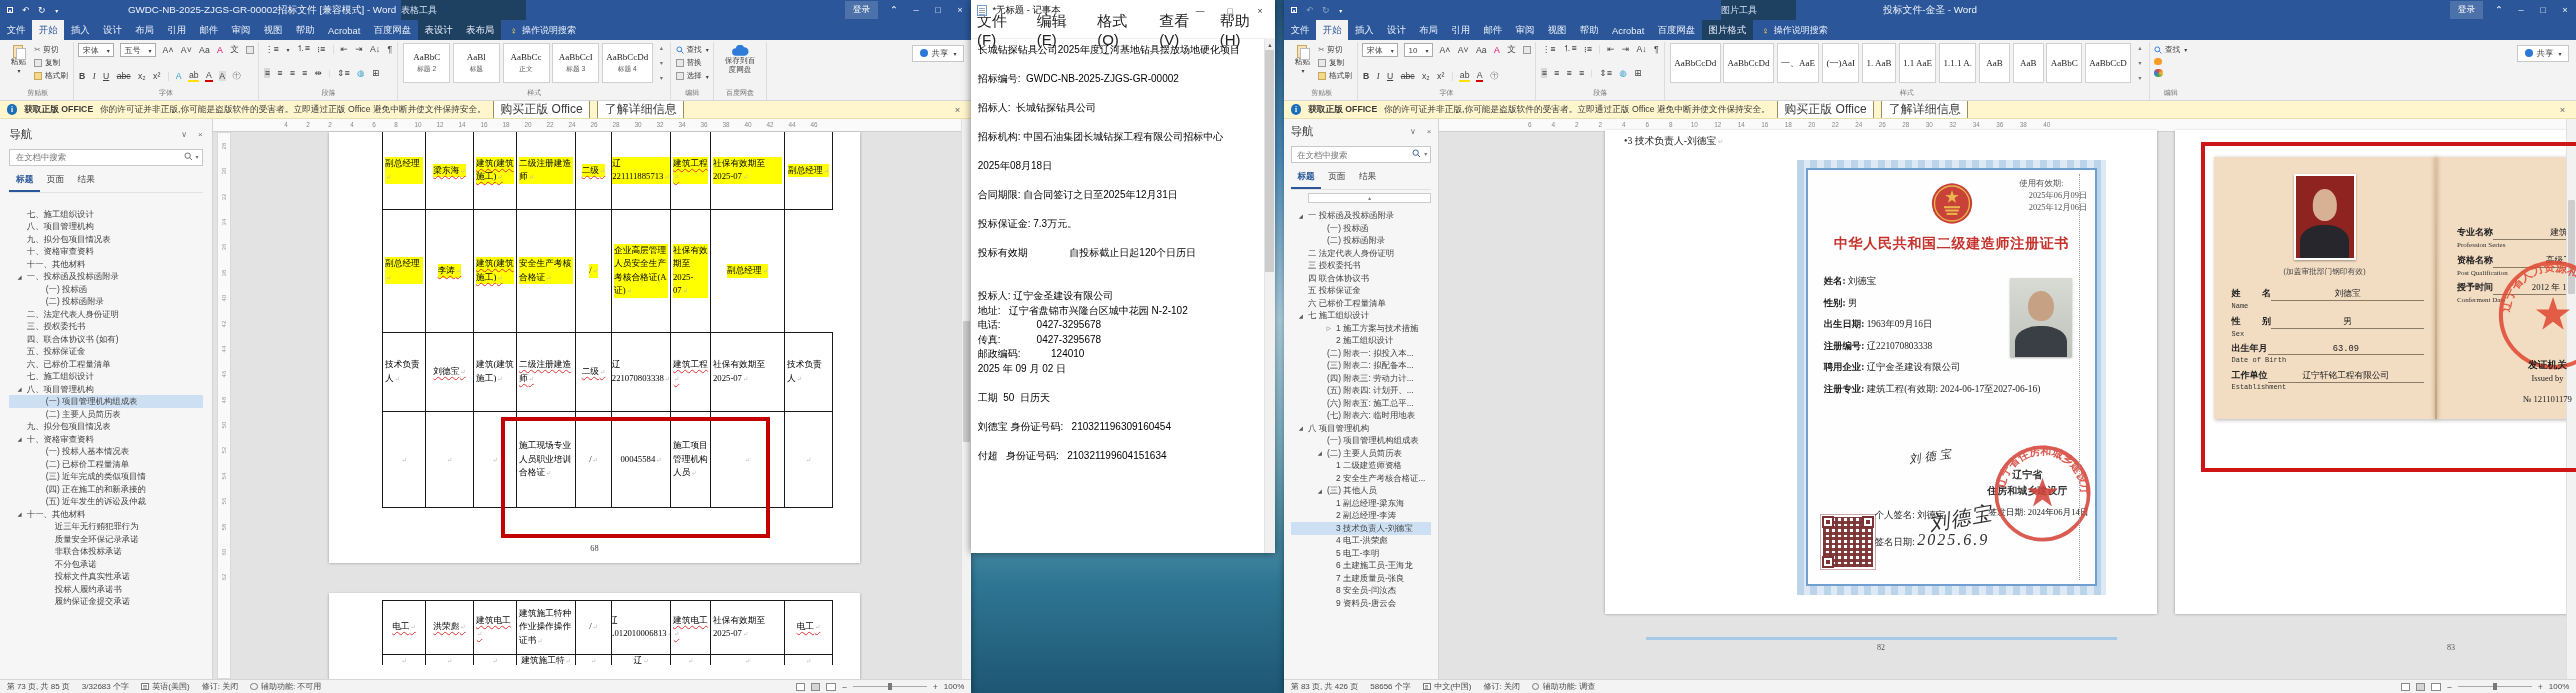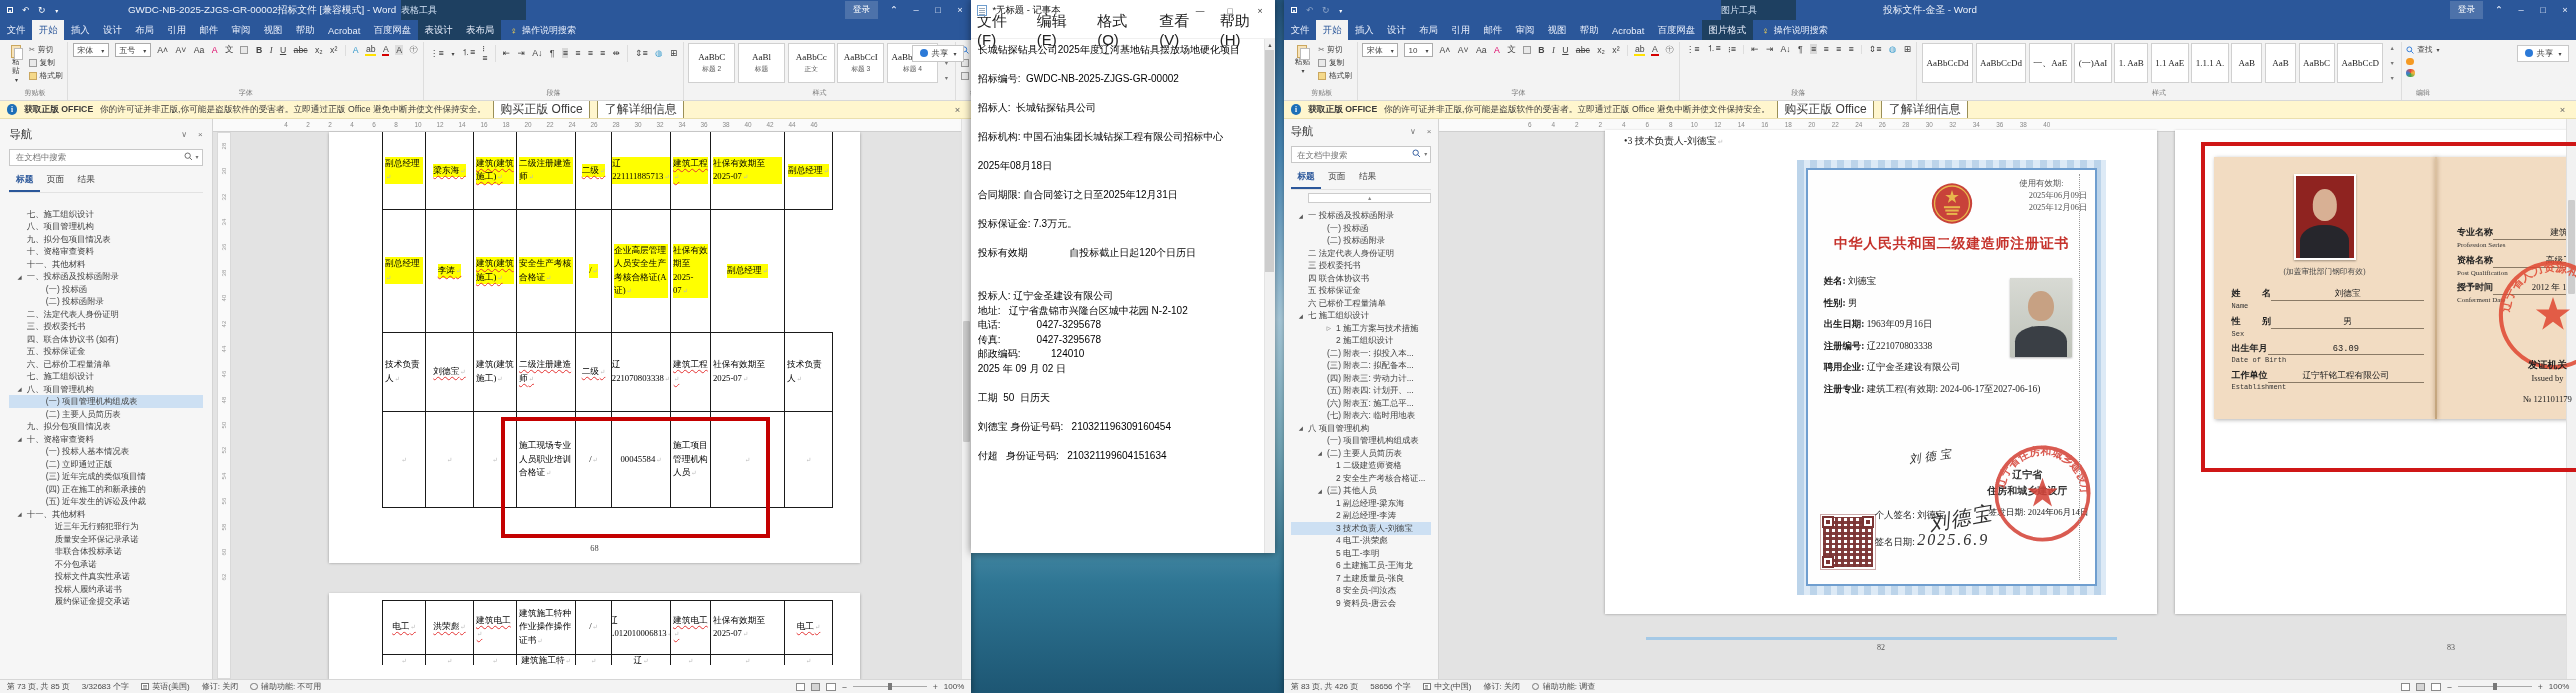--- a/index.html
+++ b/index.html
@@ -40,21 +40,21 @@
   .rg-body{flex:1;display:flex;gap:4.7px;align-items:flex-start}
   .rg-label{font-size:7px;color:#777;text-align:center;padding:0.7px 0 2px}
   .bigbtn{display:flex;flex-direction:column;align-items:center;font-size:7.7px;gap:0;padding:2px 3.4px;text-align:center;line-height:8.7px}
   .clip-i{width:10px;height:12.8px;background:#f7e3b9;border:0.7px solid #caa75f;position:relative}
   .clip-i::before{content:"";position:absolute;left:2px;top:2px;width:7.4px;height:9.4px;background:#fff;border:0.7px solid #bbb}
   .scol{display:flex;flex-direction:column;gap:3.4px;font-size:7.7px;padding-top:1.3px}
   .sbtn{display:flex;align-items:center;gap:2.7px;white-space:nowrap}
   .mini{width:8px;height:8px;display:inline-block;border:0.7px solid #9b9b9b;background:#e9e9e9}
   .mini.brush{background:#f5d98a;border-color:#caa75f}
   .gi{font-size:7.4px;color:#666}
-  .fcol{display:flex;gap:7px}
+  .fcol{display:flex;flex-direction:column;gap:13px}
   .frow{display:flex;gap:6px;align-items:center;font-size:8.4px}
   .fsel{background:#fff;border:0.7px solid #ababab;font-size:8px;padding:0 3.4px;display:flex;align-items:center;gap:6.7px;height:14px;white-space:nowrap}
   .g{padding:0 0.7px;font-size:8.7px}
   .gb{font-weight:bold}.gitl{font-style:italic;font-family:"Liberation Serif",serif}.gund{text-decoration:underline}.gstr{text-decoration:line-through}
   .hlbar{border-bottom:2.7px solid #ffe000;padding-bottom:0}
   .fcbar{border-bottom:2.7px solid #d40000;padding-bottom:0}
   .sep{width:0.7px;background:#ddd;align-self:stretch;margin:1.3px 0.7px}
   .sgal{display:flex;gap:2.7px}
   .stylebox{background:#fff;border:0.7px solid #d0d0d0;min-width:47px;height:40px;display:flex;flex-direction:column;align-items:center;justify-content:center;gap:2.7px;padding:0 3.4px}
   .stylebox.sm{min-width:31px;height:40px}
@@ -517,21 +517,21 @@
           <div class="nitem lv1">
             <span class="arr">◢</span>
             <span class="ntext">十、资格审查资料</span>
           </div>
           <div class="nitem lv2">
             <span class="arr"></span>
             <span class="ntext">(一) 投标人基本情况表</span>
           </div>
           <div class="nitem lv2">
             <span class="arr"></span>
-            <span class="ntext">(二) 立即通过正版</span>
+            <span class="ntext">(二) 已标价工程量清单</span>
           </div>
           <div class="nitem lv2">
             <span class="arr"></span>
             <span class="ntext">(三) 近年完成的类似项目情</span>
           </div>
           <div class="nitem lv2">
             <span class="arr"></span>
             <span class="ntext">(四) 正在施工的和新承接的</span>
           </div>
           <div class="nitem lv2">

